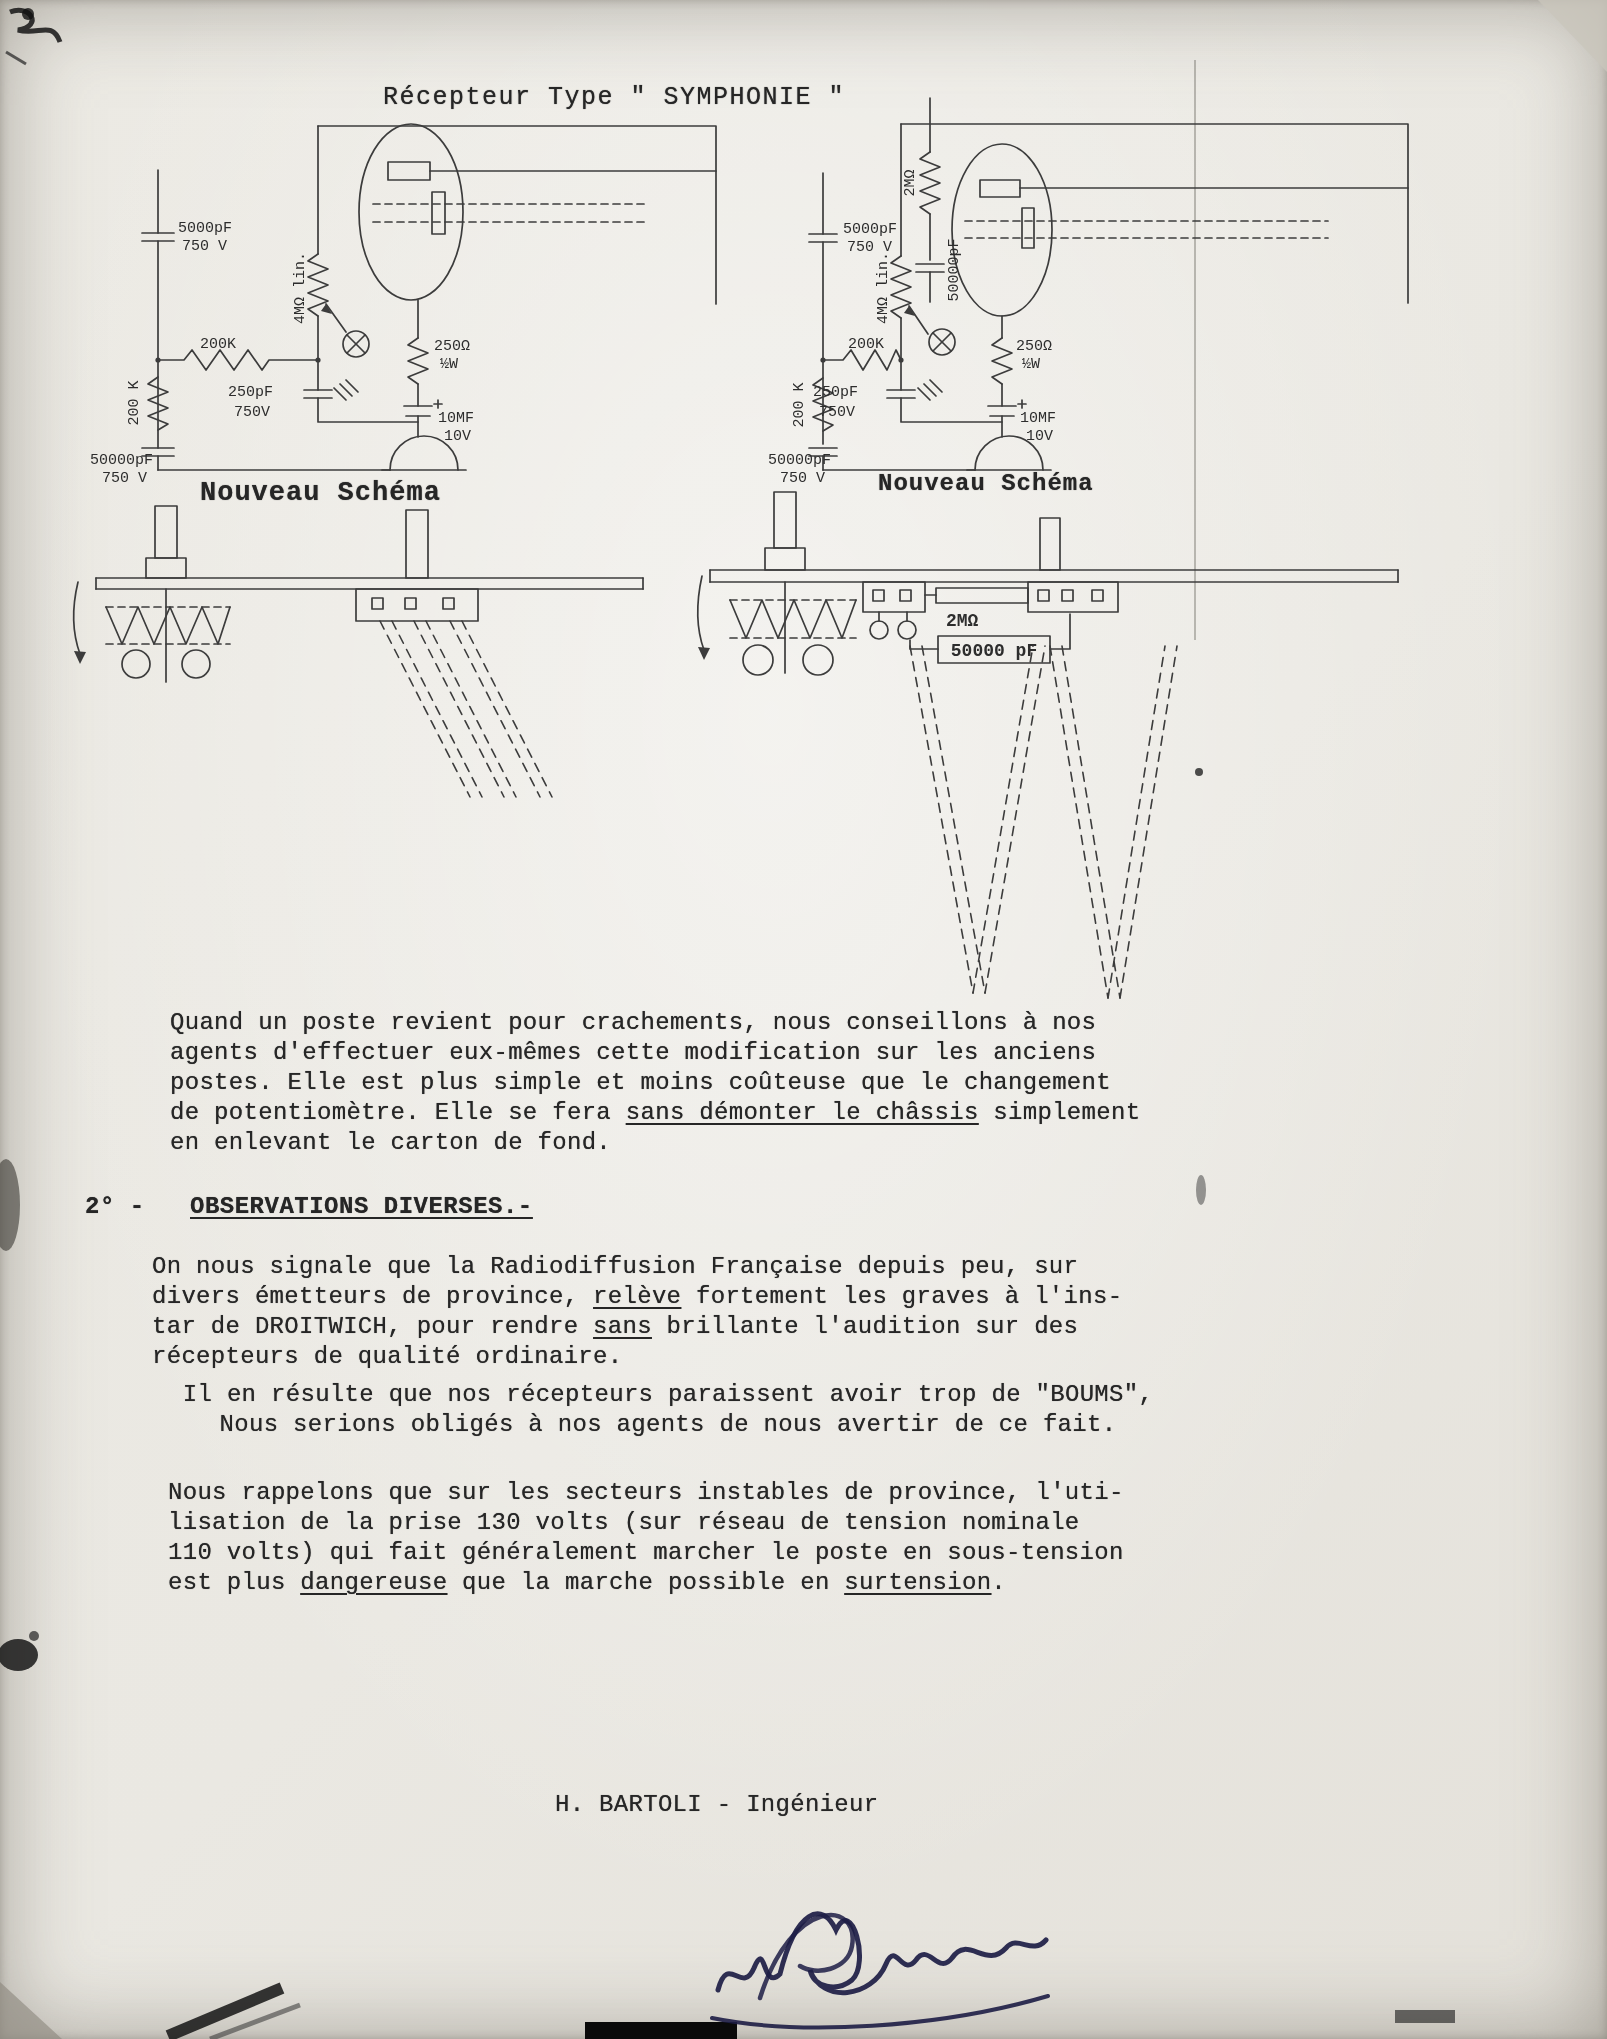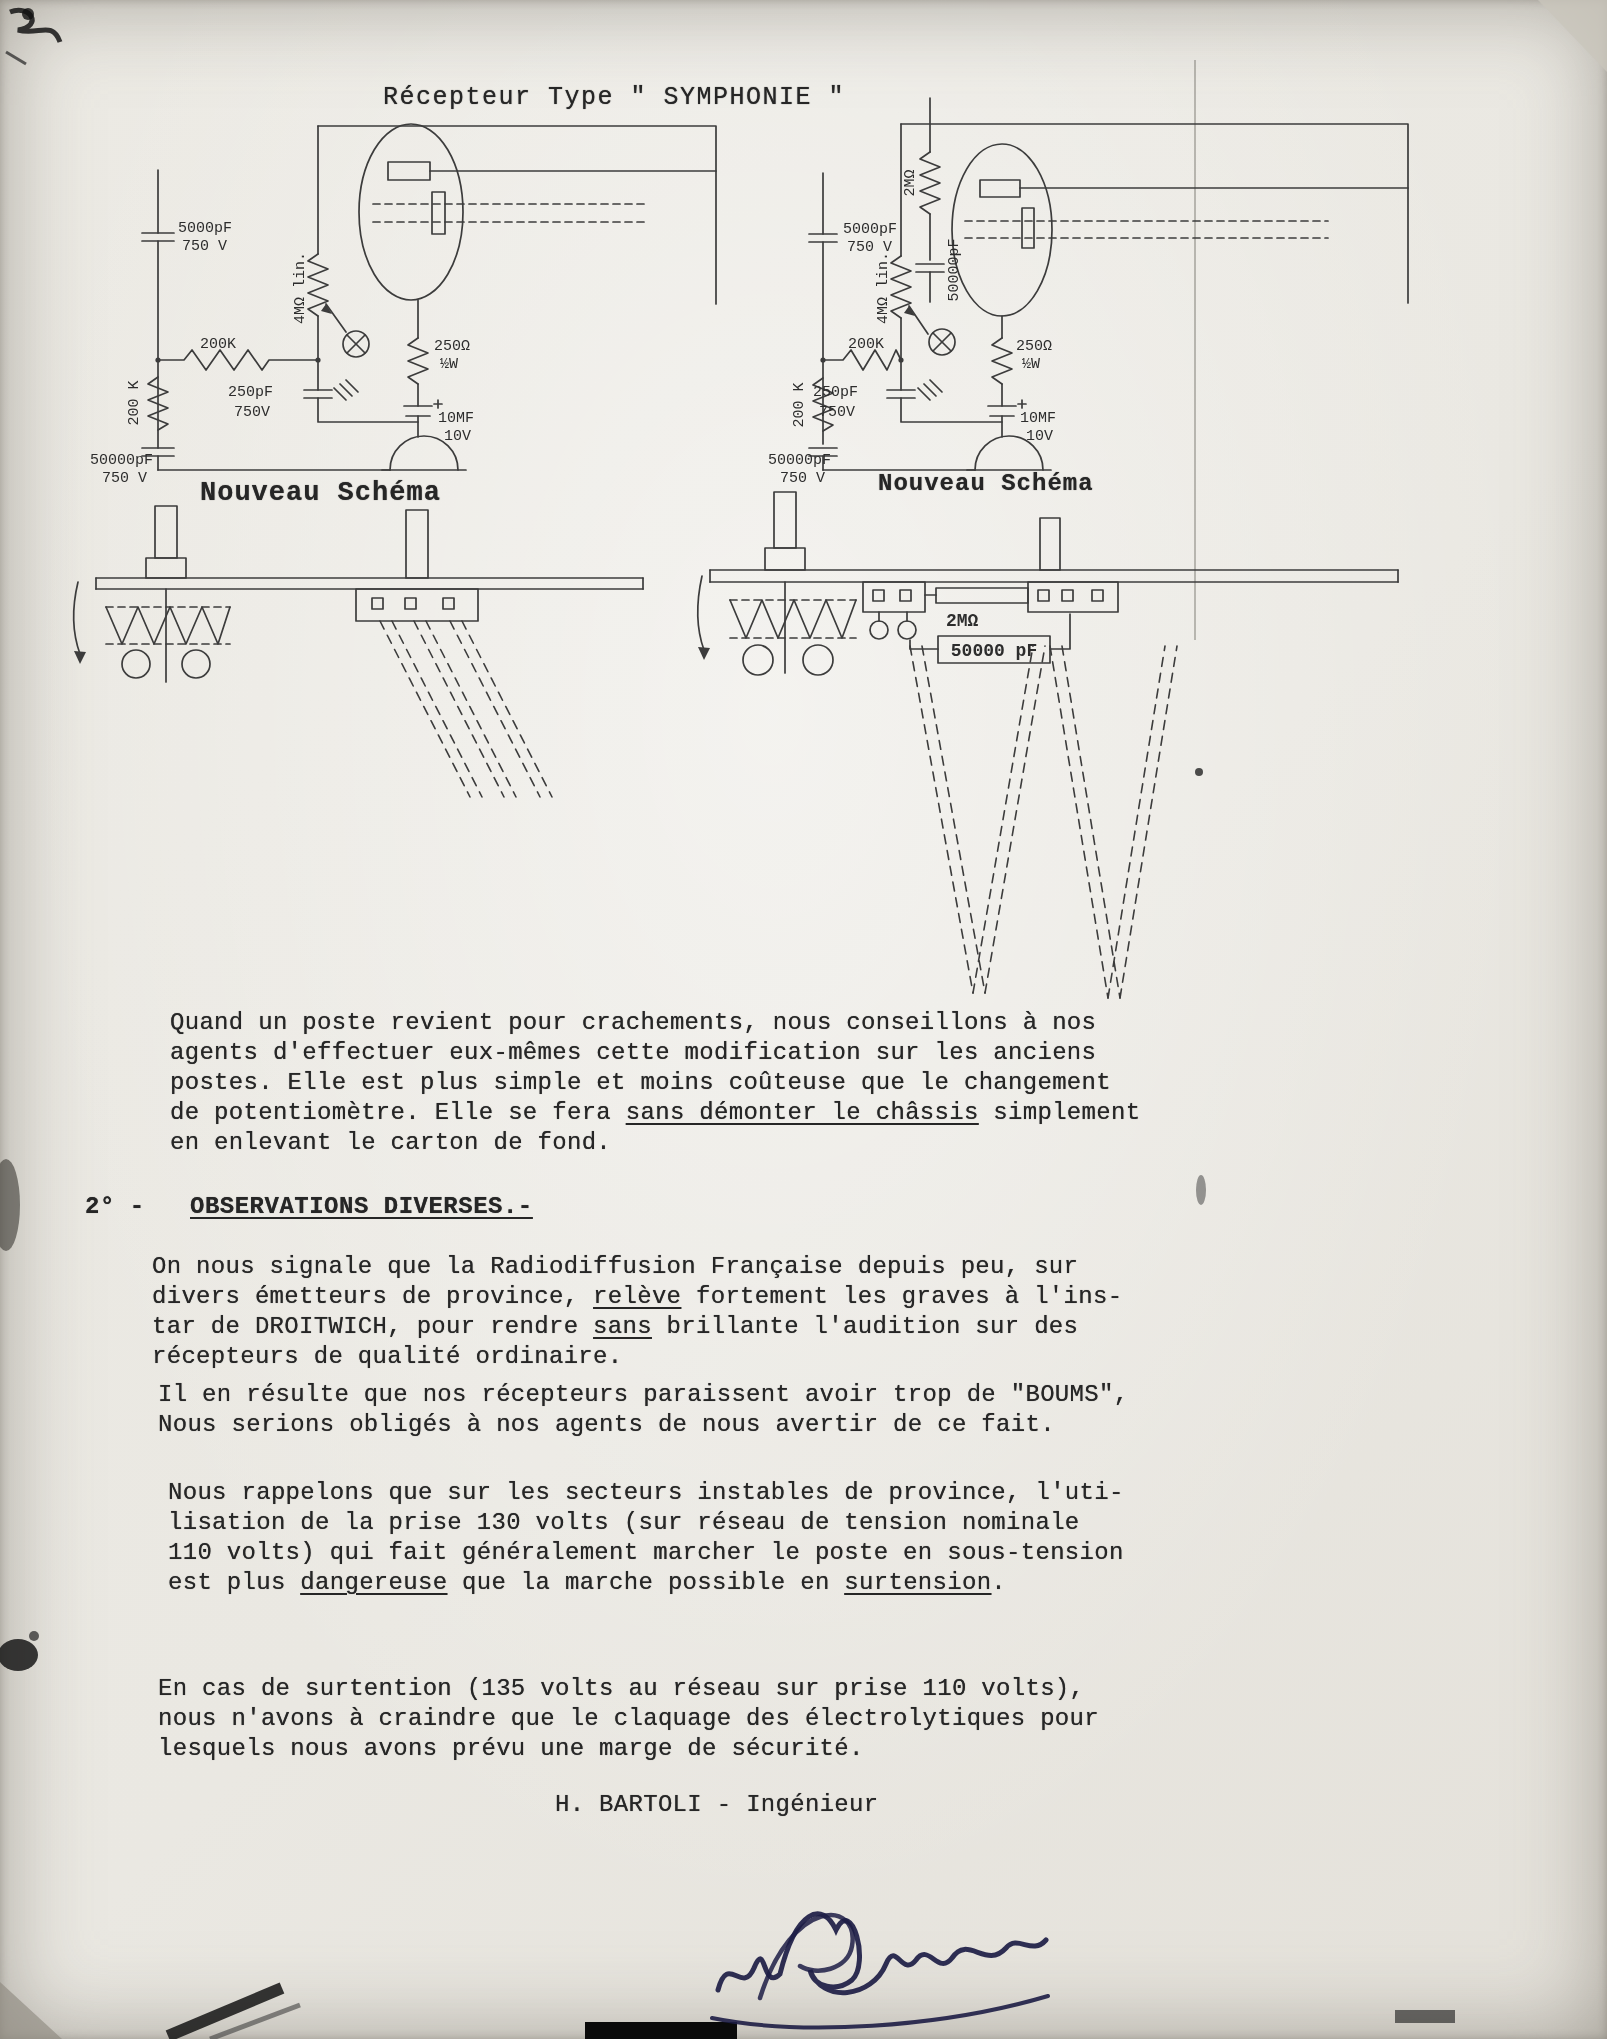--- a/index.html
+++ b/index.html
@@ -346,32 +346,29 @@
 en enlevant le carton de fond.</span></div>
 
   <div class="para heading" style="left:85px; top:1192px;">2° -</div>
   <div class="para heading u" style="left:190px; top:1192px;">OBSERVATIONS DIVERSES.-</div>
 
   <div class="para" style="left:152px; top:1252px; width:1012px;"><span>On nous signale que la Radiodiffusion Française depuis peu, sur
 divers émetteurs de province, </span><span class="u">relève</span><span> fortement les graves à l'ins-
 tar de DROITWICH, pour rendre </span><span class="u">sans</span><span> brillante l'audition sur des
 récepteurs de qualité ordinaire.</span></div>
 
-  <div class="para" style="left:158px; top:1380px; width:1020px;"><span>Il en résulte que nos récepteurs paraissent avoir trop de "BOUMS",
+  <div class="para" style="left:158px; top:1380px; width:1020px;text-align:center;"><span>Il en résulte que nos récepteurs paraissent avoir trop de "BOUMS",
 Nous serions obligés à nos agents de nous avertir de ce fait.</span></div>
 
   <div class="para" style="left:168px; top:1478px; width:1012px;"><span>Nous rappelons que sur les secteurs instables de province, l'uti-
 lisation de la prise 130 volts (sur réseau de tension nominale
 110 volts) qui fait généralement marcher le poste en sous-tension
 est plus </span><span class="u">dangereuse</span><span> que la marche possible en </span><span class="u">surtension</span><span>.</span></div>
 
 
-  <div class="para" style="left:158px; top:1674px; width:1020px;"><span>En cas de surtention (135 volts au réseau sur prise 110 volts),
-nous n'avons à craindre que le claquage des électrolytiques pour
-lesquels nous avons prévu une marge de sécurité.</span></div>
 
   <div class="para" style="left:555px; top:1790px;">H. BARTOLI - Ingénieur</div>
 
   <svg class="sig" style="left:700px; top:1872px;" width="360" height="170" viewBox="0 0 360 170">
     <path d="M18,118 C28,80 42,124 54,96 C66,66 62,120 80,102 C96,38 122,28 136,58 C152,24 170,92 152,108 C137,120 114,116 110,98 C122,132 172,126 186,92 C196,68 202,106 216,88 C229,70 238,104 252,86 C268,62 286,98 306,76 C318,62 332,84 346,68" stroke-width="5" opacity=".92"></path>
     <path d="M60,126 C92,24 160,28 152,74 C148,98 116,104 100,94" stroke-width="4.5" opacity=".85"></path>
     <path d="M12,146 C100,164 240,156 348,124" stroke-width="4" opacity=".9"></path>
   </svg>
 
 </div>

